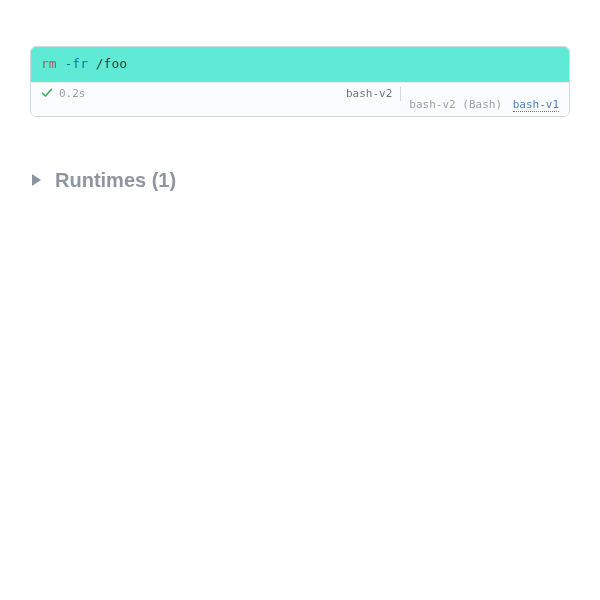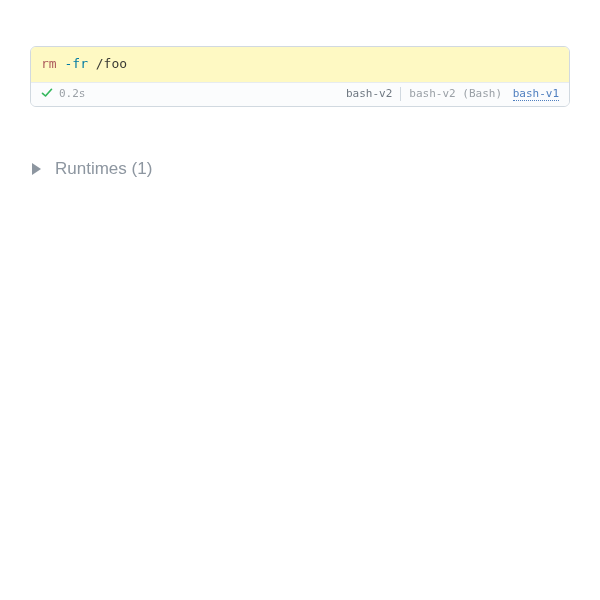--- a/index.html
+++ b/index.html
@@ -14,21 +14,21 @@
   }
   .container {
     padding: 46px 30px 30px 30px;
   }
   .code-block {
     border: 1px solid #d1d9e0;
     border-radius: 6px;
     overflow: hidden;
   }
   .code-row {
-    background: #fef9c3;
+    background: #5eead4;
     padding: 8px 10px;
     font-family: ui-monospace, SFMono-Regular, "SF Mono", Menlo, Consolas, monospace;
     font-size: 13px;
     line-height: 1.45;
     white-space: pre;
     color: #393a34;
     border-bottom: 1px solid #e7ecef;
   }
   .tok-cmd { color: #ad5c5c; }
   .tok-flag { color: #007aa3; }
@@ -57,20 +57,21 @@
     padding: 0 8px;
   }
   .vline {
     width: 1px;
     height: 14px;
     background: #d1d9e0;
   }
   .runtime-detail {
     color: #9aa0a6;
     padding-left: 8px;
+    margin-top: 11px;
   }
   .runtime-link {
     color: #4f7fbf;
     border-bottom: 1px dotted #4f7fbf;
     margin-left: 4px;
   }
   .runtimes-toggle {
     display: flex;
     align-items: center;
     margin-top: 52px;
@@ -80,22 +81,22 @@
   .tri {
     width: 0;
     height: 0;
     border-top: 6px solid transparent;
     border-bottom: 6px solid transparent;
     border-left: 9px solid #8d96a0;
     margin-right: 14px;
     margin-left: 2px;
   }
   .runtimes-label {
-    font-size: 17px;
-    font-weight: 400;
+    font-size: 20px;
+    font-weight: 700;
     color: #8d96a0;
   }
 </style>
 </head>
 <body>
 
 <div class="container">
   <div class="code-block">
     <div class="code-row"><span class="tok-cmd">rm</span> <span class="tok-flag">-fr</span> <span class="tok-arg">/foo</span></div>
     <div class="status-row">

